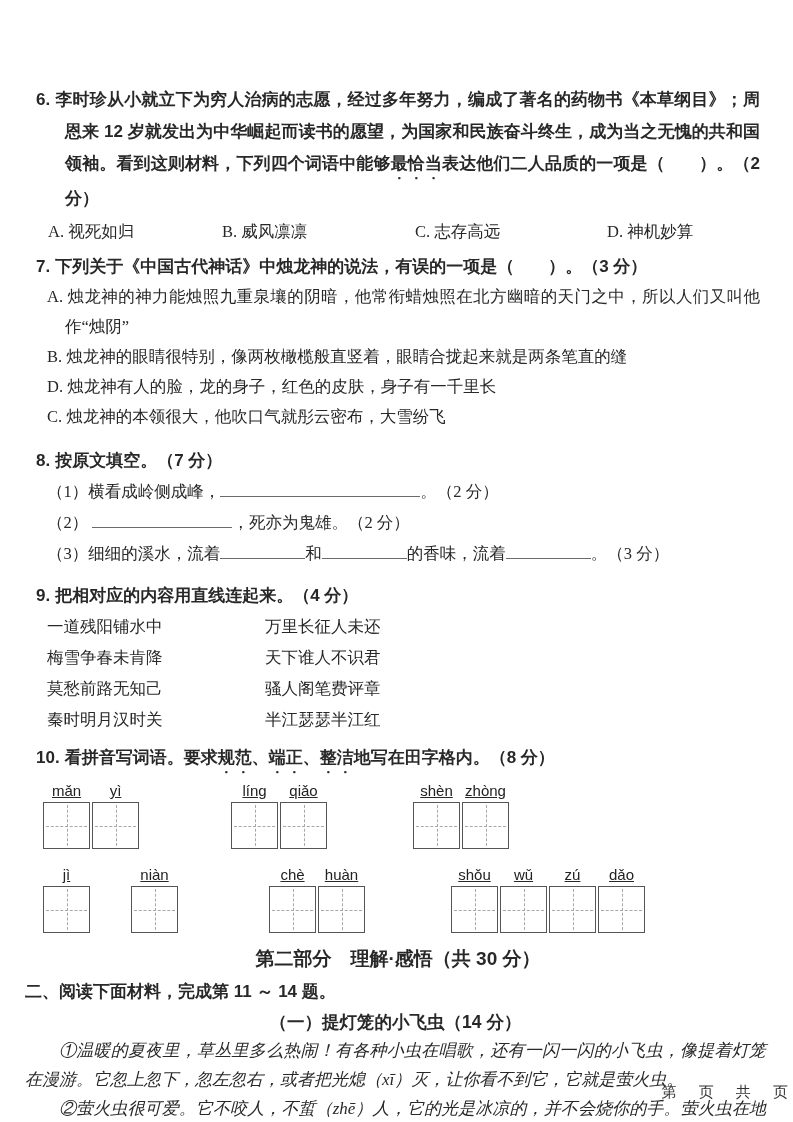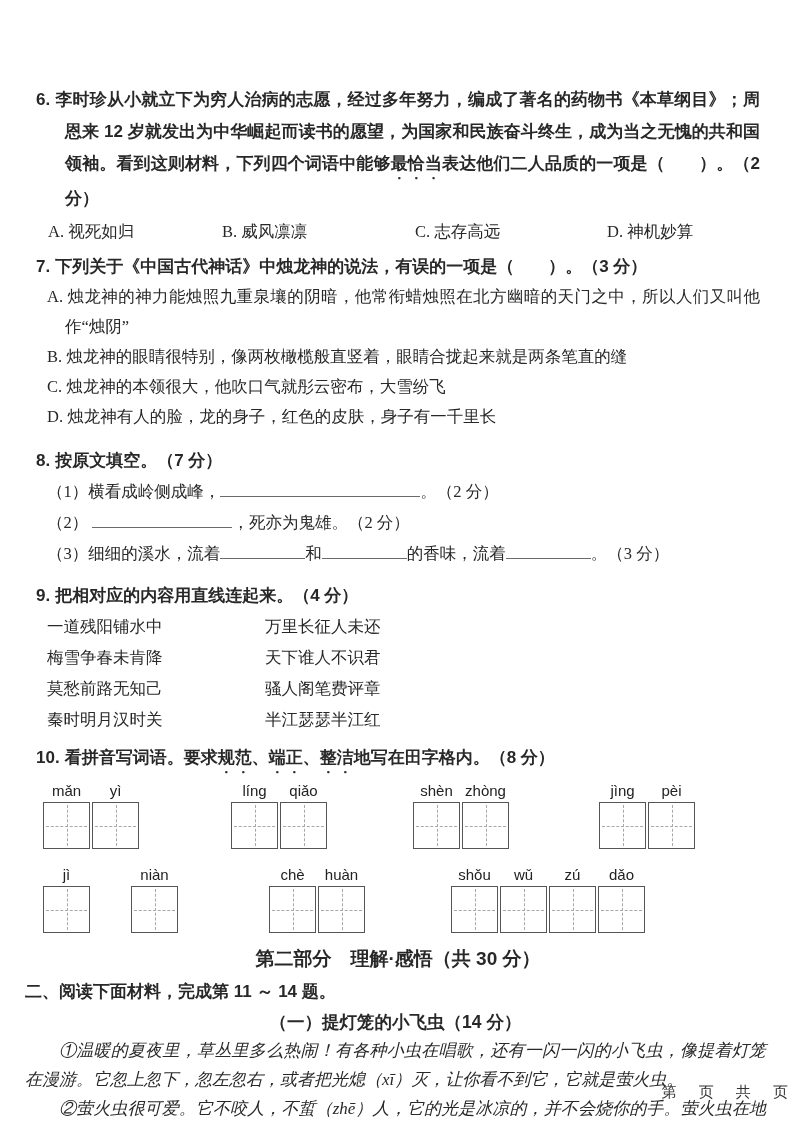--- a/index.html
+++ b/index.html
@@ -57,21 +57,21 @@
   .tz-group{display:flex;}
   #tz-row-0{margin-top:3px;}
   #tz-row-1{margin-top:15px;}
   #tz-row-0 .tz-group:nth-child(1){margin-left:7px;}
   #tz-row-0 .tz-group:nth-child(2){margin-left:90px;}
   #tz-row-0 .tz-group:nth-child(3){margin-left:84px;}
   #tz-row-0 .tz-group:nth-child(4){margin-left:88px;}
   #tz-row-1 .tz-group:nth-child(1){margin-left:7px;gap:39px;}
   #tz-row-1 .tz-group:nth-child(2){margin-left:89px;}
   #tz-row-1 .tz-group:nth-child(3){margin-left:84px;}
-  .tz-cell{width:47px;margin-right:2px;text-align:center;}
+  .tz-cell{width:47px;margin-right:2px;text-align:center;text-decoration:underline;}
   .pinyin{font-family:"Liberation Sans",sans-serif;font-size:15px;color:#222;height:22px;line-height:22px;}
   .tz-box{position:relative;width:47px;height:47px;border:1px solid #555;box-sizing:border-box;background:#fff;}
   .tz-h{position:absolute;left:2px;right:2px;top:50%;border-top:1px dashed #a8a8a8;}
   .tz-v{position:absolute;top:2px;bottom:2px;left:50%;border-left:1px dashed #a8a8a8;}
   
   .part-header{margin-top:12px;text-align:center;font-size:19px;line-height:27px;}
   .sec2{margin-left:-11px;margin-right:-6px;}
   .sec2-intro{margin-top:6px;font-size:17px;line-height:27px;}
   .passage-title{margin-top:4px;text-align:center;font-size:17.5px;line-height:27px;}
   .passage p{
@@ -99,22 +99,22 @@
     <div class="opt-row">
       <span class="opt">A. 视死如归</span><span class="opt">B. 威风凛凛</span><span class="opt">C. 志存高远</span><span class="opt">D. 神机妙算</span>
     </div>
   </div>
 
   <div class="mt5">
     <p class="qstem hei stem-short"><span class="qno">7.</span><span>下列关于《中国古代神话》中烛龙神的说法，有误的一项是（　　）。（3 分）</span></p>
     <div class="opt-list">
       <div class="opt-item">A. 烛龙神的神力能烛照九重泉壤的阴暗，他常衔蜡烛照在北方幽暗的天门之中，所以人们又叫他作“烛阴”</div>
       <div class="opt-item">B. 烛龙神的眼睛很特别，像两枚橄榄般直竖着，眼睛合拢起来就是两条笔直的缝</div>
+      <div class="opt-item">D. 烛龙神有人的脸，龙的身子，红色的皮肤，身子有一千里长</div>
       <div class="opt-item">C. 烛龙神的本领很大，他吹口气就彤云密布，大雪纷飞</div>
-      <div class="opt-item">D. 烛龙神有人的脸，龙的身子，红色的皮肤，身子有一千里长</div>
     </div>
   </div>
 
   <div class="mt14">
     <p class="qstem hei stem-short"><span class="qno">8.</span><span>按原文填空。（7 分）</span></p>
     <div class="q8-item">
       <span>（1）</span><span>横看成岭侧成峰，</span><span class="blank w200"></span><span>。（2 分）</span>
     </div>
     <div class="q8-item">
       <span>（2）</span> <span class="blank w140"></span><span>，死亦为鬼雄。（2 分）</span>
@@ -184,36 +184,20 @@
         <div class="tz-group">
           <div class="tz-cell">
             <div class="pinyin">shèn</div>
             <div class="tz-box">
               <i class="tz-h"></i>
               <i class="tz-v"></i>
             </div>
           </div>
           <div class="tz-cell">
             <div class="pinyin">zhòng</div>
-            <div class="tz-box">
-              <i class="tz-h"></i>
-              <i class="tz-v"></i>
-            </div>
-          </div>
-        </div>
-        <div class="tz-group">
-          <div class="tz-cell">
-            <div class="pinyin">jìng</div>
-            <div class="tz-box">
-              <i class="tz-h"></i>
-              <i class="tz-v"></i>
-            </div>
-          </div>
-          <div class="tz-cell">
-            <div class="pinyin">pèi</div>
             <div class="tz-box">
               <i class="tz-h"></i>
               <i class="tz-v"></i>
             </div>
           </div>
         </div>
       </div>
     <div class="tz-row" id="tz-row-1">
         <div class="tz-group">
           <div class="tz-cell">

